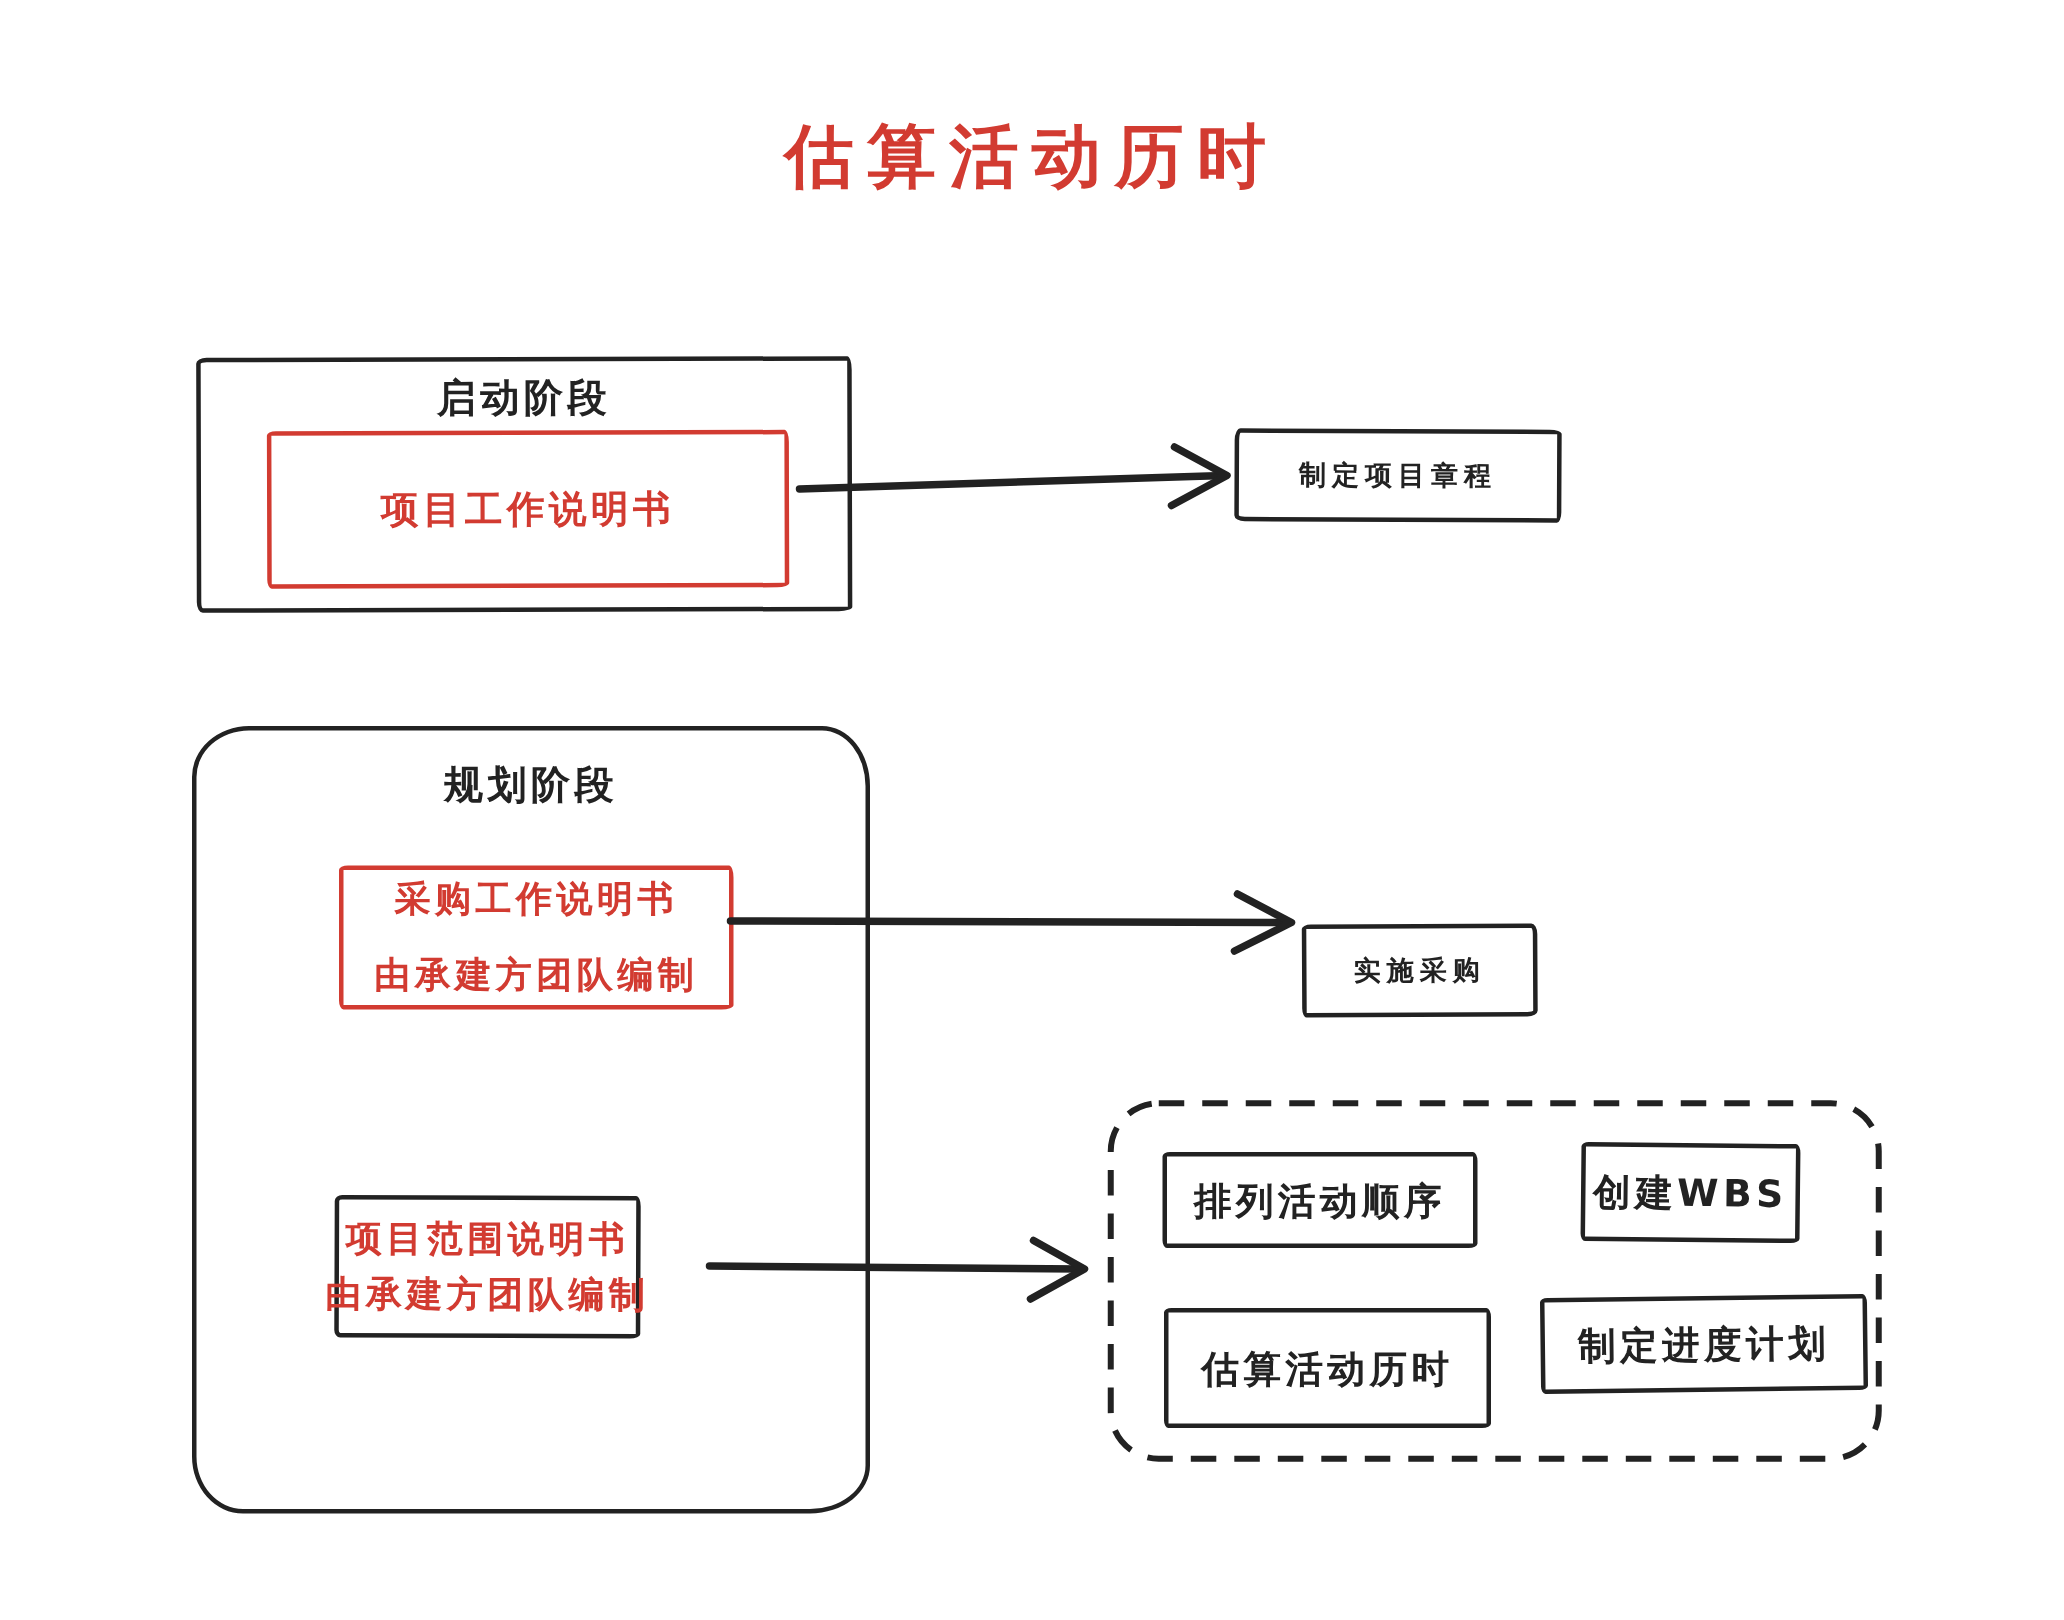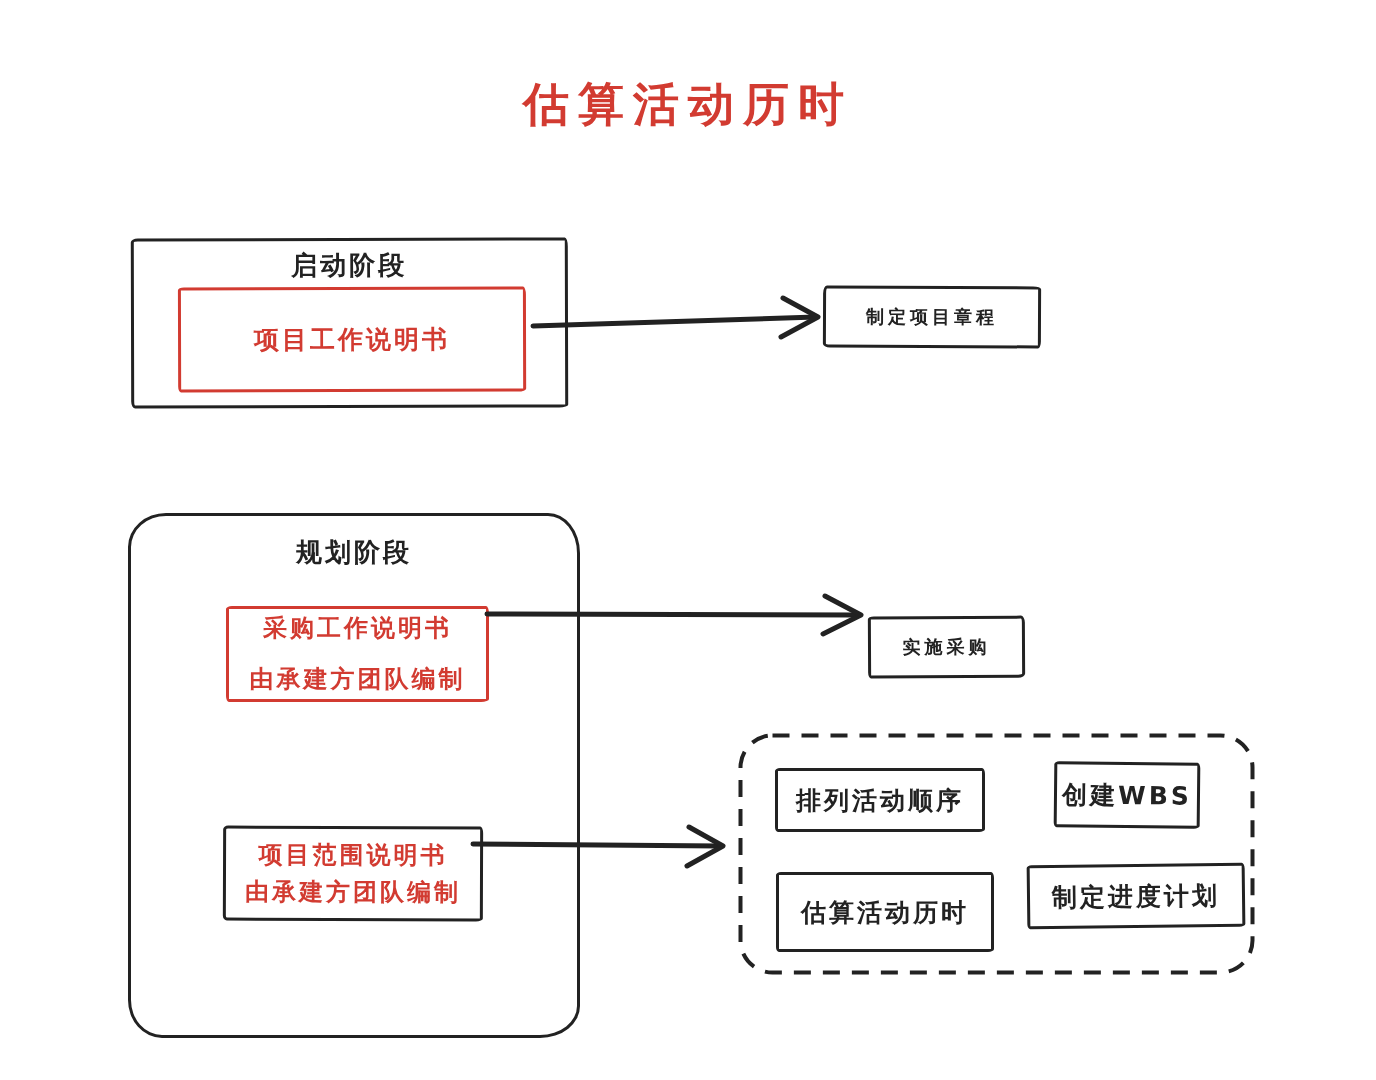--- a/index.html
+++ b/index.html
@@ -81,27 +81,27 @@
     <div class="phase-label" style="top:7px;">启动阶段</div>
     <div class="red-box" style="left:44px;top:29px;width:348px;height:105px;">
       <div class="red-line">项目工作说明书</div>
     </div>
   </div>
 
   <div class="box sk-b target-box" style="left:823px;top:286px;width:218px;height:62px;">
     <span class="target-label">制定项目章程</span>
   </div>
 
-  <div class="box planning" style="left:128px;top:513px;width:452px;height:525px;">
+  <div class="box planning" style="left:128px;top:484px;width:452px;height:525px;">
     <div class="phase-label" style="top:19px;">规划阶段</div>
     <div class="red-box" style="left:95px;top:73px;width:263px;height:96px;gap:14px;">
       <div class="red-line" style="font-size:24px;line-height:37px;">采购工作说明书</div>
       <div class="red-line" style="font-size:24px;line-height:37px;">由承建方团队编制</div>
     </div>
-    <div class="black-red-box" style="left:92px;top:310px;width:260px;height:95px;">
+    <div class="black-red-box" style="left:92px;top:310px;width:204px;height:95px;">
       <div class="red-line" style="font-size:24px;line-height:37px;">项目范围说明书</div>
       <div class="red-line" style="font-size:24px;line-height:37px;">由承建方团队编制</div>
     </div>
   </div>
 
   <div class="box sk-c target-box" style="left:868px;top:590px;width:157px;height:62px;margin-top:26px;">
     <span class="target-label">实施采购</span>
   </div>
 
   <div class="dashed-group" style="left:738px;top:733px;width:517px;height:242px;">

